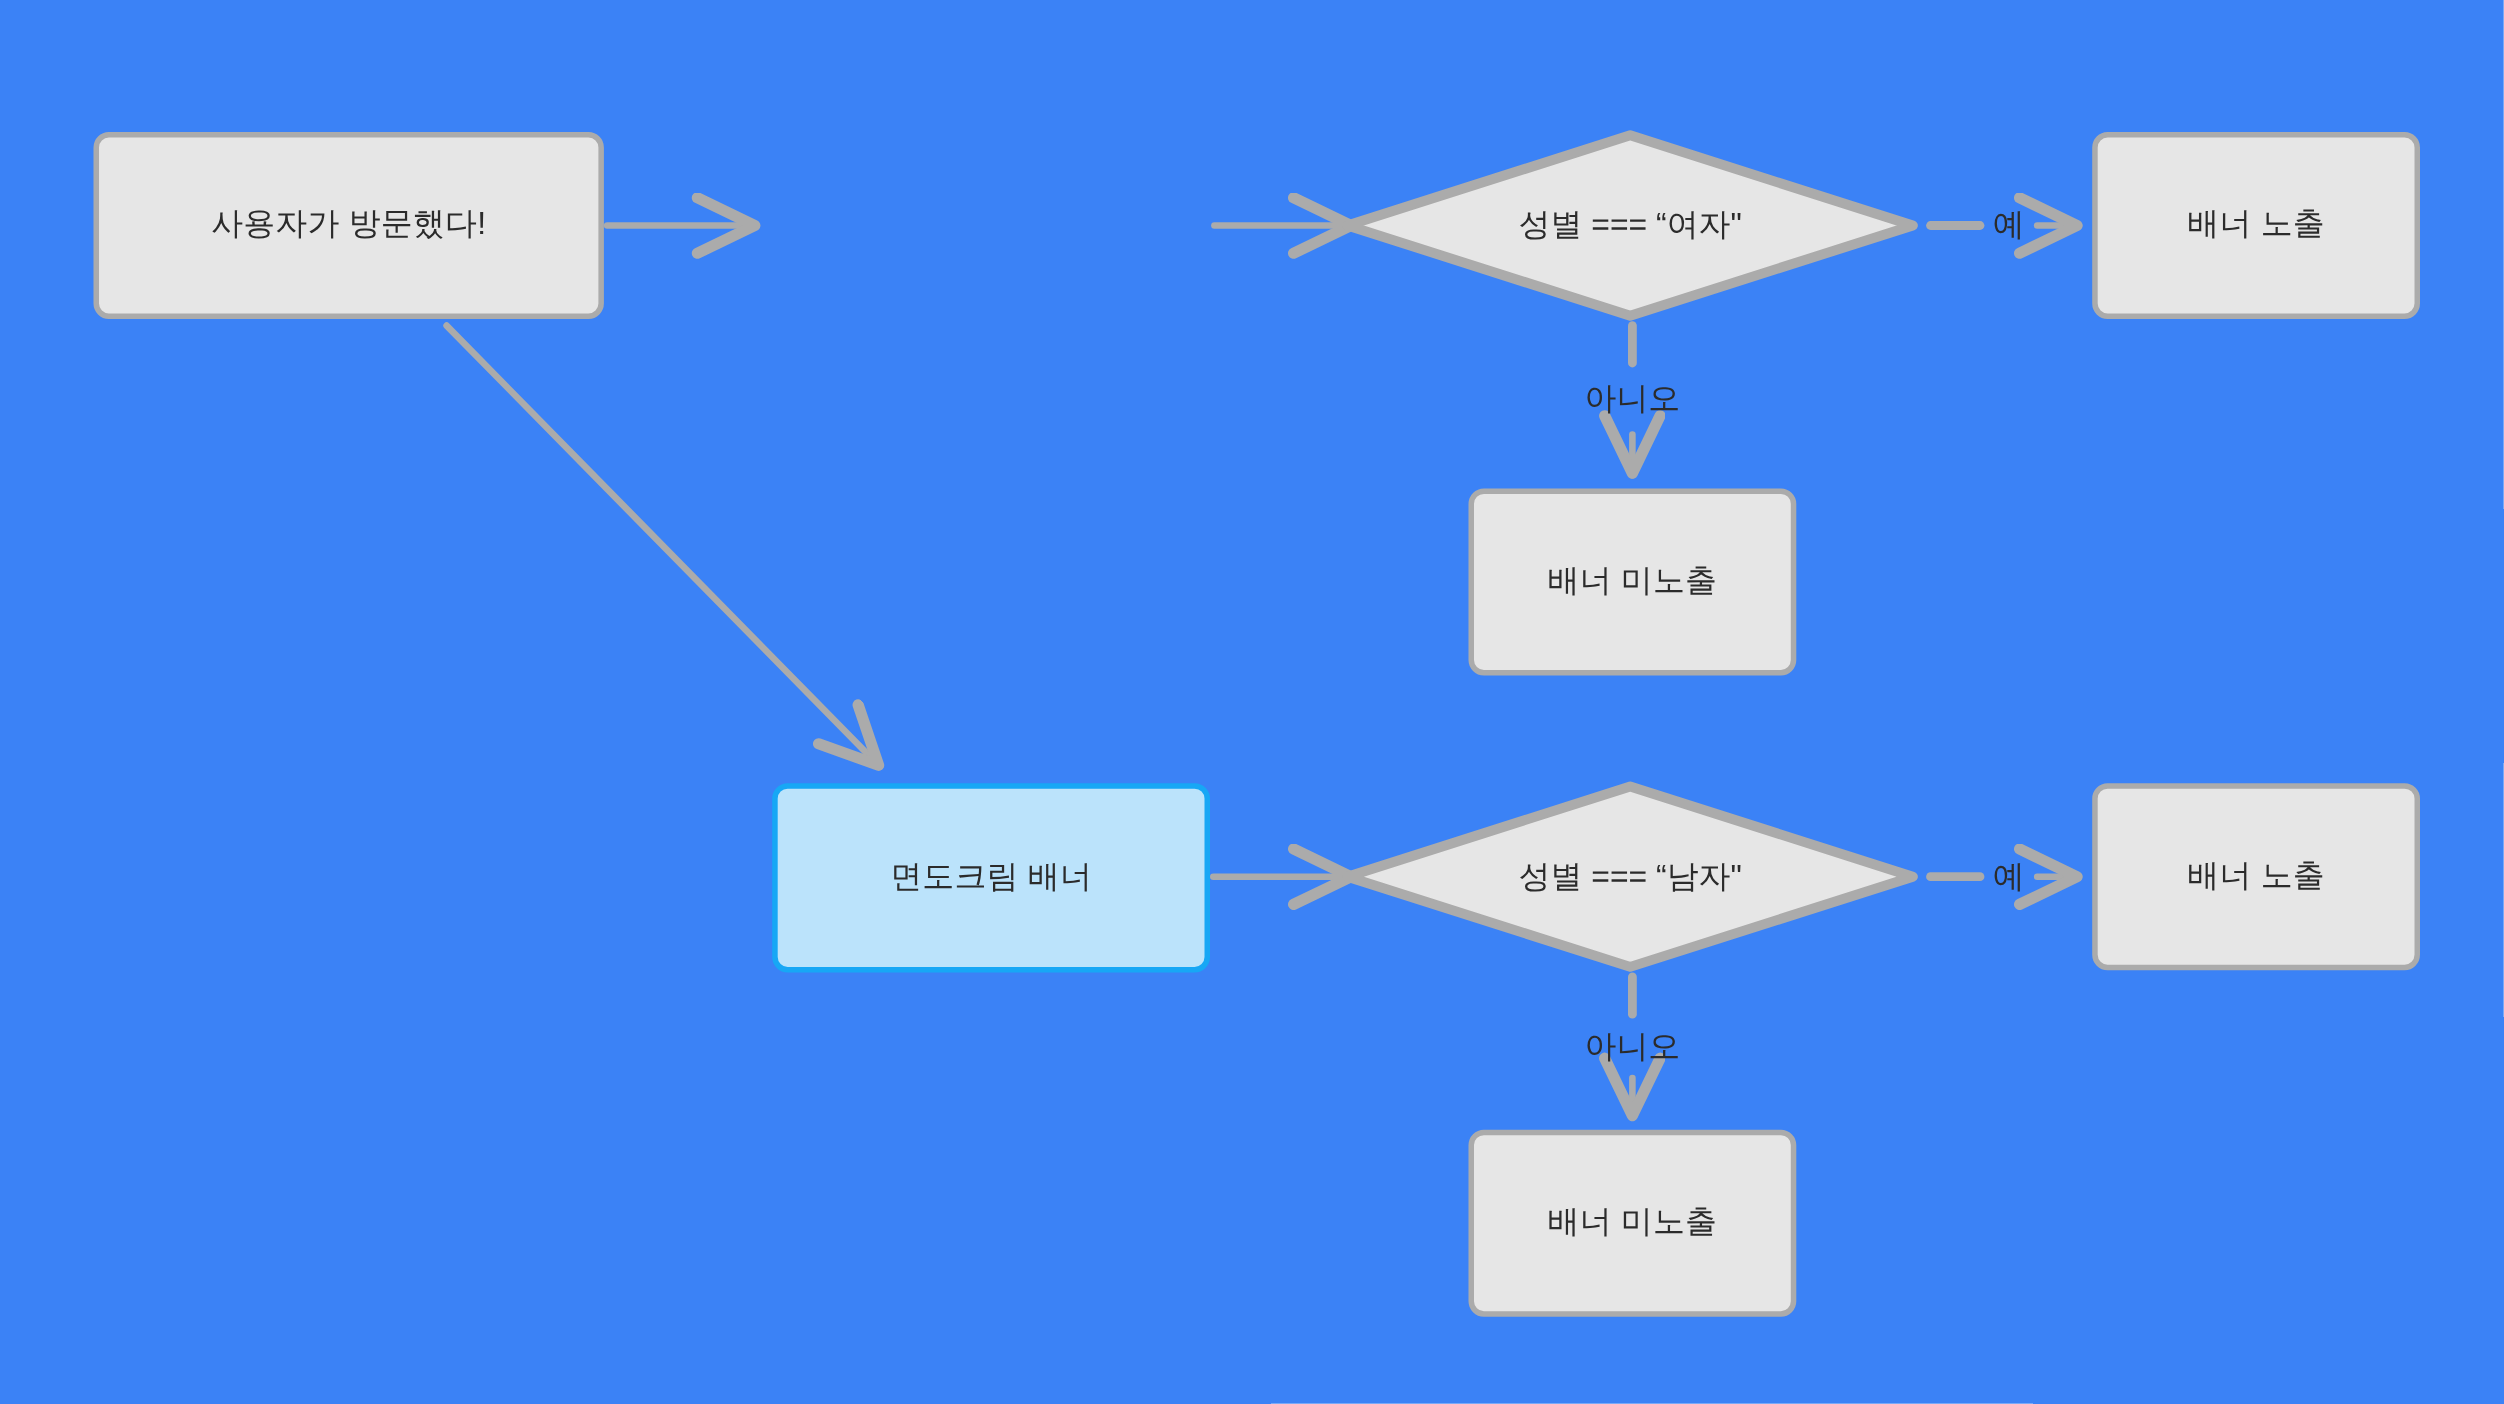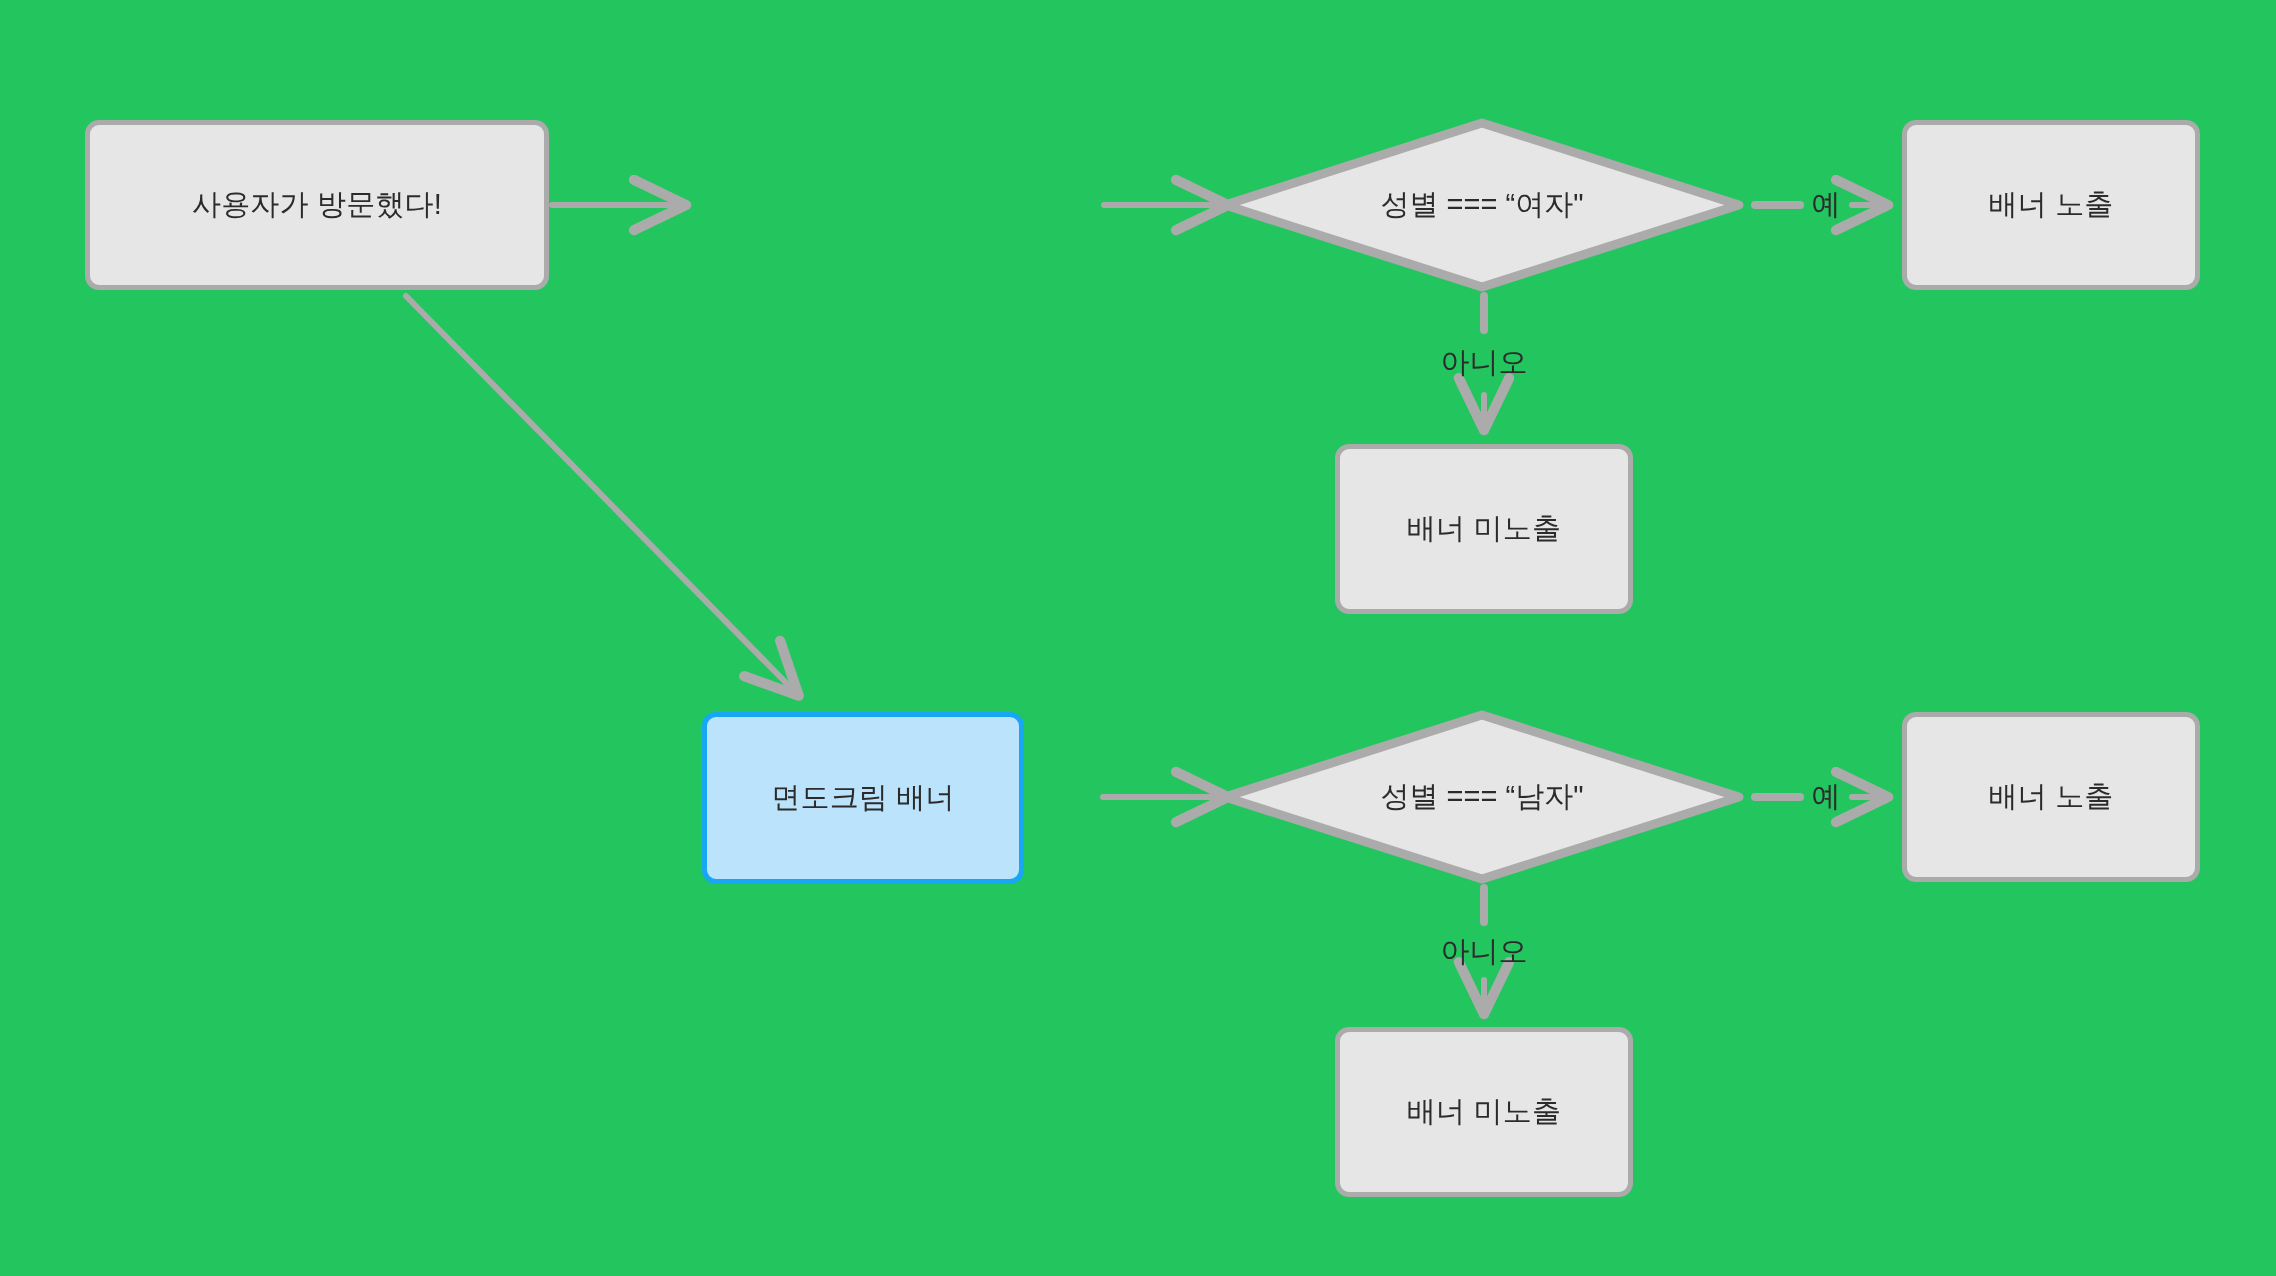--- a/index.html
+++ b/index.html
@@ -11,21 +11,21 @@
   body {
     width: 2276px;
     height: 1276px;
     overflow: hidden;
     font-family: "Liberation Sans", "DejaVu Sans", sans-serif;
   }
   #canvas {
     position: relative;
     width: 2276px;
     height: 1276px;
-    background: #22c55e;
+    background: #3b82f6;
   }
   #edges {
     position: absolute;
     left: 0;
     top: 0;
     width: 2276px;
     height: 1276px;
     pointer-events: none;
   }
   .node {
@@ -148,21 +148,21 @@
   </div>
 
   <div class="edge-label" style="left:1484px; top:363px;">
     <span>아니오</span>
   </div>
 
   <div class="node" style="left:1335px; top:444px; width:298px; height:170px;">
     <span>배너 미노출</span>
   </div>
 
-  <div class="node accent-blue" style="left:702px; top:712px; width:322px; height:172px;">
+  <div class="node accent-blue" style="left:702px; top:712px; width:398px; height:172px;">
     <span>면도크림 배너</span>
   </div>
 
   <div class="decision" style="left:1217px; top:707px; width:530px; height:180px;">
     <svg width="530" height="180" viewBox="0 0 530 180" xmlns="http://www.w3.org/2000/svg">
       <polygon points="265,8 522,90 265,172 8,90" fill="#e6e6e6" stroke="#ababab" stroke-width="9" stroke-linejoin="round"></polygon>
     </svg>
     <span class="decision-label">성별 === “남자"</span>
   </div>
 

